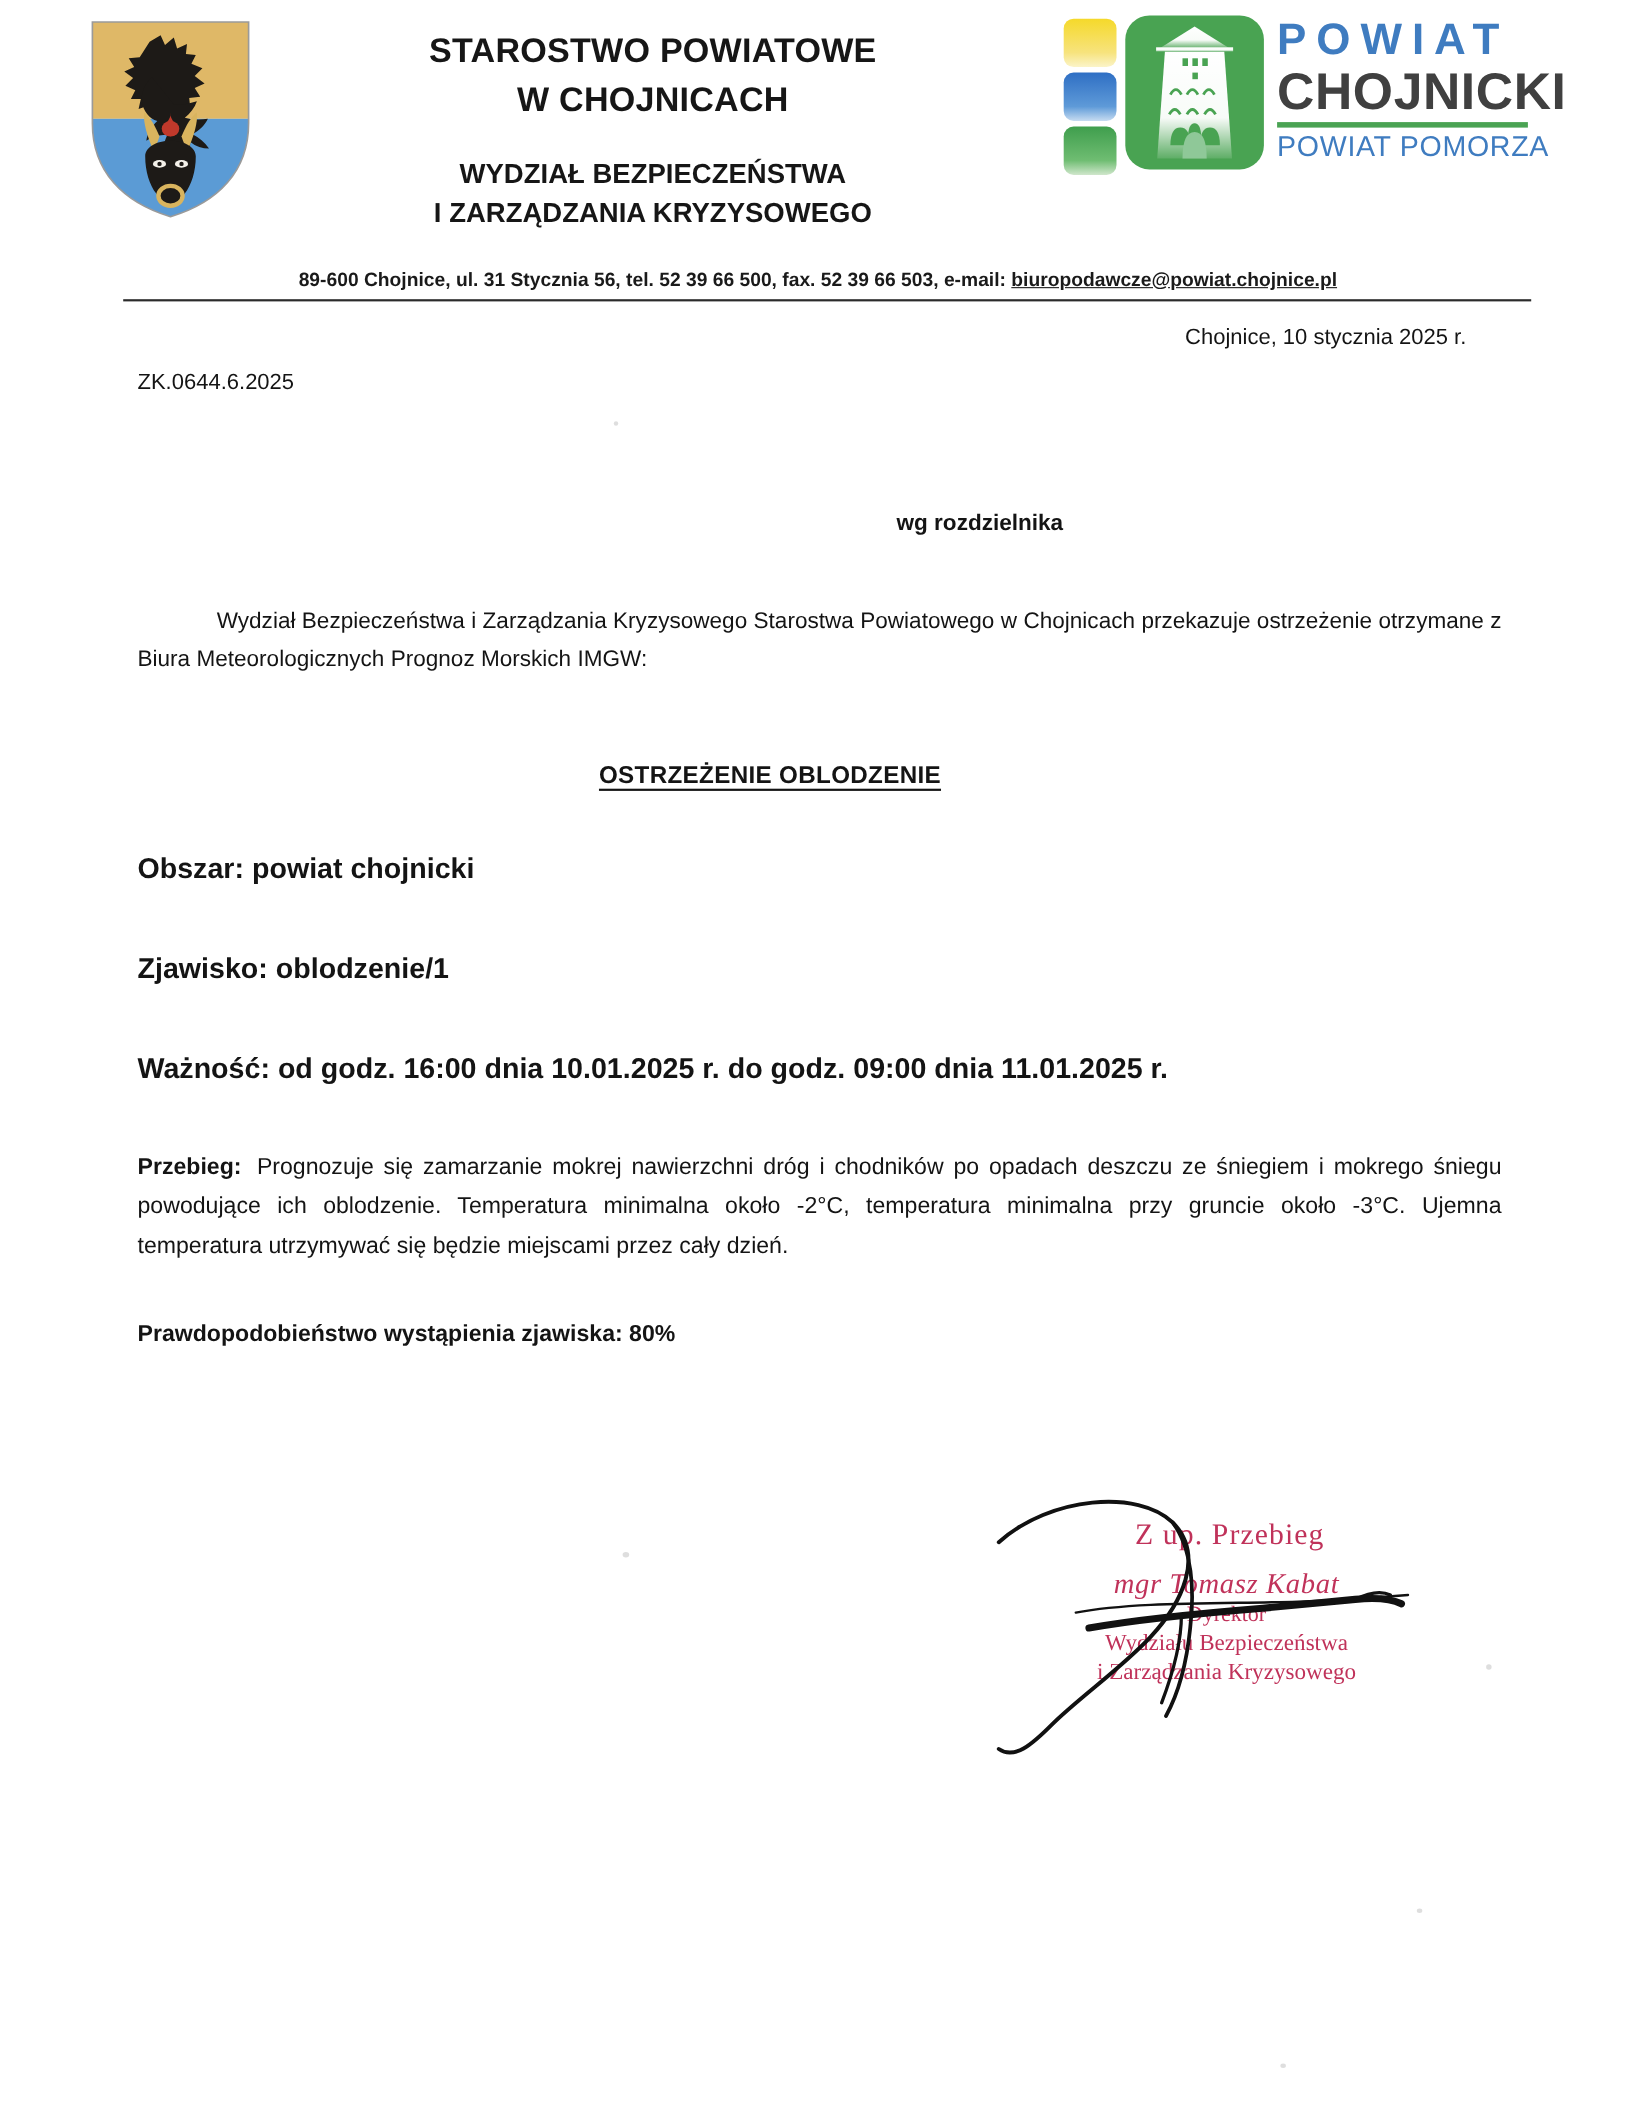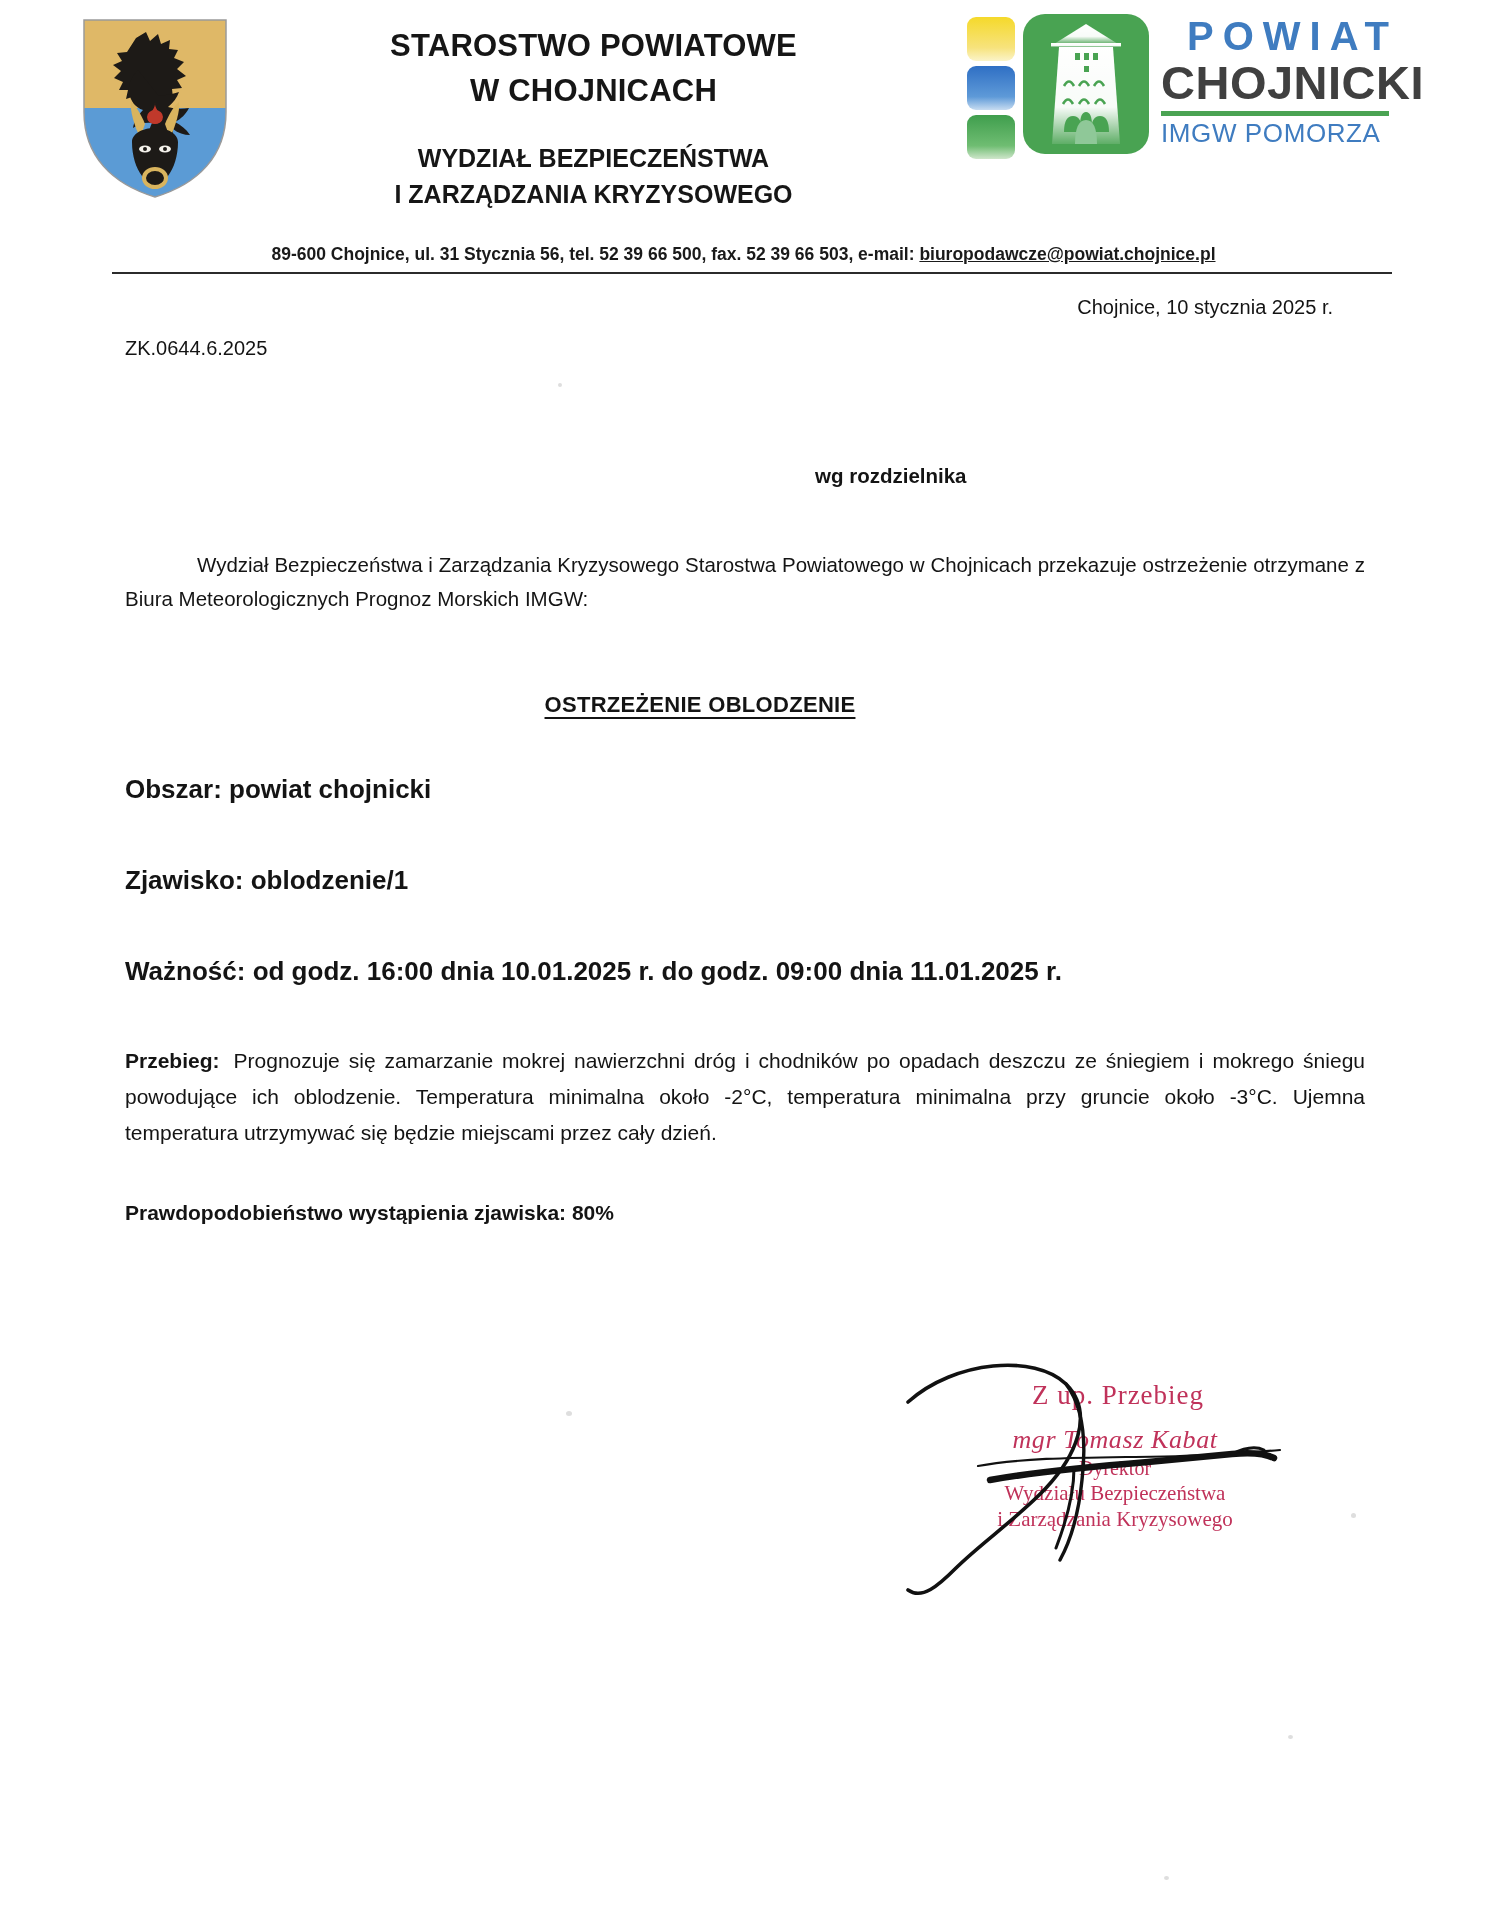--- a/index.html
+++ b/index.html
@@ -93,21 +93,20 @@
   .logo-text {
     margin-left: 12px;
     padding-top: 2px;
   }
   .logo-powiat {
     color: #3f7cc0;
     font-weight: bold;
     font-size: 40px;
     letter-spacing: 9px;
     line-height: 1.0;
-    text-align: center;
   }
   .logo-chojnicki {
     color: #404040;
     font-weight: bold;
     font-size: 47px;
     letter-spacing: 0.5px;
     line-height: 1.05;
     margin-top: 2px;
   }
   .logo-rule {
@@ -322,21 +321,21 @@
           <path d="M68 118 q0 -16 9 -16 q9 0 9 16 Z" fill="#49a352"></path>
           <path d="M57 112 q0 -14 6 -14 q6 0 6 14 Z" fill="#49a352"></path>
 
           <path d="M52 130 q0 -24 11 -24 q11 0 11 24 Z" fill="#8fc898"></path>
         </svg>
       </div>
       <div class="logo-text">
         <div class="logo-powiat">POWIAT</div>
         <div class="logo-chojnicki">CHOJNICKI</div>
         <div class="logo-rule"></div>
-        <div class="logo-brama">IMGW POMORZA</div>
+        <div class="logo-brama">POWIAT POMORZA</div>
       </div>
     </div>
   </div>
 
   <div class="contact">
     <span>89-600 Chojnice, ul. 31 Stycznia 56, tel. 52 39 66 500, fax. 52 39 66 503, e-mail: </span><span class="mail">biuropodawcze@powiat.chojnice.pl</span>
   </div>
   <div class="rule"></div>
 
   <div class="body-area">

